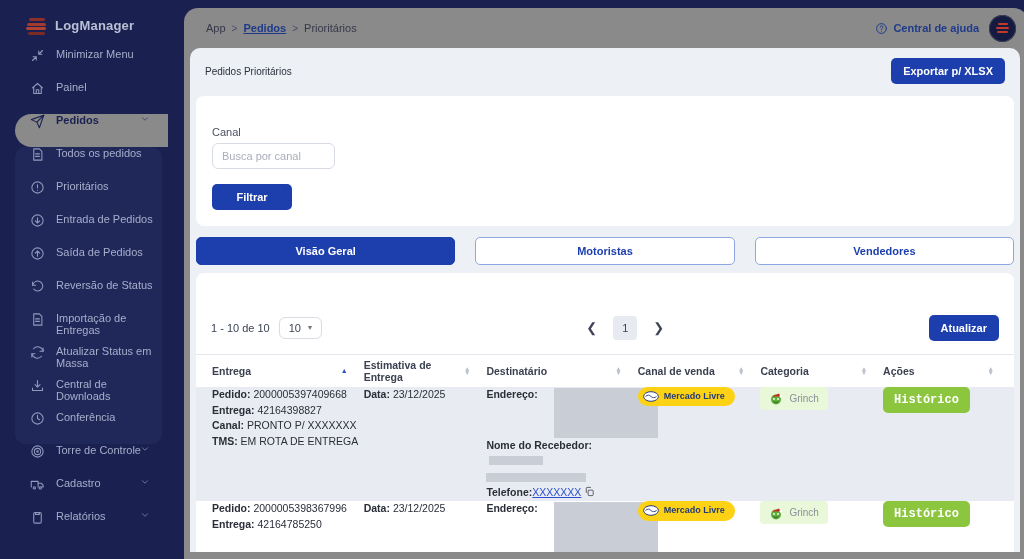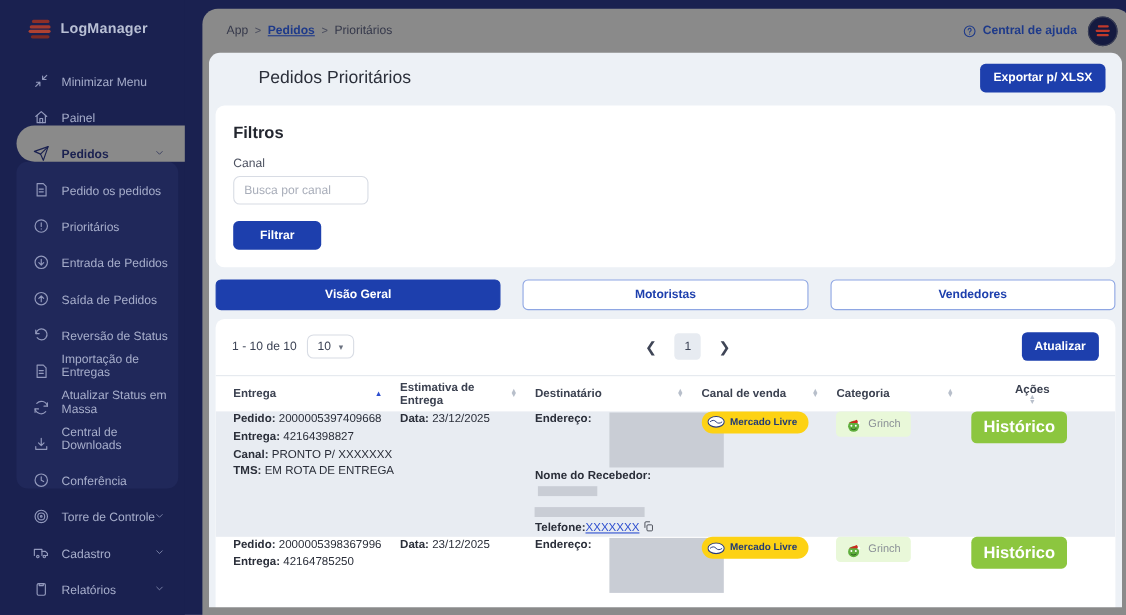--- a/index.html
+++ b/index.html
@@ -10,21 +10,21 @@
   .sidebar { position:absolute; left:0; top:0; width:168px; height:559px; background:#1a2150; }
   .logo-row { display:flex; gap:9px; padding:18px 0 14px 26px; }
   .logo-mark { width:20px; height:16px; position:relative; }
   .logo-mark i { position:absolute; left:0; height:3px; border-radius:2px; background:#a03a30; display:block; }
   .logo-mark i:nth-child(1){ top:0; width:16px; left:3px; background:#8d2f28;}
   .logo-mark i:nth-child(2){ top:4.5px; width:19px; left:1px; background:#a23a2f;}
   .logo-mark i:nth-child(3){ top:9px; width:20px; background:#b04232;}
   .logo-mark i:nth-child(4){ top:13.5px; width:17px; left:2px; background:#7d2a24;}
   .logo-text { color:#b9c0d5; font-size:13px; font-weight:bold; letter-spacing:.2px; }
 
-  .nav-item { height:33px; display:flex; align-items:flex-end; gap:11px; padding-left:30px; color:#a7aecb; font-size:11px; cursor:pointer; position:relative; }
+  .nav-item { height:33px; display:flex; align-items:flex-start; gap:11px; padding-left:30px; color:#a7aecb; font-size:11px; cursor:pointer; position:relative; }
   .nav-item svg { width:15px; height:15px; stroke:#9299bc; fill:none; stroke-width:1.7; stroke-linecap:round; stroke-linejoin:round; flex:none; }
   .nav-item .chev { position:absolute; right:18px; }
   .nav-item .chev svg { width:10px; height:10px; }
 
   .nav-active { margin-left:15px; padding-left:15px; width:153px; background:#8a8a8a; border-radius:17px 0 0 17px; color:#1a2150; font-weight:bold; }
   .nav-active svg { stroke:#1a2150; }
   .nav-active .chev svg { stroke:#2b3158; }
 
   .submenu { margin-left:15px; width:147px; background:#20285a; border-radius:10px; }
   .submenu .nav-item { padding-left:15px; }
@@ -43,65 +43,65 @@
   .avatar .mark { width:13px; height:10px; position:relative; }
   .avatar .mark i { position:absolute; left:0; height:2px; border-radius:1px; background:#c0392b; display:block; }
   .avatar .mark i:nth-child(1){ top:0; width:10px; left:2px;}
   .avatar .mark i:nth-child(2){ top:4px; width:13px;}
   .avatar .mark i:nth-child(3){ top:8px; width:11px; left:1px;}
 
   
   .panel { position:absolute; left:6px; right:8px; top:40px; bottom:7px; background:#edf1f6; border-radius:10px 10px 0 0; overflow:hidden; display:flex; flex-direction:column; }
 
   .page-head { flex:none; height:46px; display:flex; align-items:center; justify-content:space-between; padding:0 15px; }
-  .page-title { font-size:16px; color:#2b2f3a;margin-left:30px; }
+  .page-title { font-size:10px; color:#2b2f3a; }
   .btn-primary { background:#1d3fad; color:#fff; font-weight:bold; font-size:11px; border:none; border-radius:5px; padding:7px 12px; cursor:pointer; font-family:inherit; }
 
   .filters-card { flex:none; margin:2px 6px 0; background:#fff; border-radius:8px; padding:16px 16px 16px; }
   .filters-title { font-size:15px; font-weight:bold; color:#23262f; }
   .field-label { font-size:11px; color:#4c5160; margin:14px 0 5px; }
   .text-input { width:123px; height:26px; border:1px solid #d8dce4; border-radius:6px; font-size:11px; padding:0 9px; color:#333; font-family:inherit; background:#fff; }
   .text-input::placeholder { color:#a9aeba; }
   .filters-card .btn-primary { margin-top:15px; width:80px; padding:7px 0; }
 
   .tabs { flex:none; display:flex; gap:20px; margin:11px 6px 8px; }
   .tab { flex:1; height:28px; display:flex; align-items:center; justify-content:center; font-size:11px; font-weight:bold; border-radius:5px; cursor:pointer; background:#fff; border:1px solid #8ea6e3; color:#1d3fad; }
   .tab.active { background:#1d3fad; border-color:#1d3fad; color:#fff; }
 
-  .table-card { flex:1; margin:0 6px; background:#fff; border-radius:8px 8px 0 0; overflow:hidden; display:flex; flex-direction:column; }
+  .table-card { flex:1; margin:0 6px; background:#fff; border-radius:8px 8px 0 0; overflow:hidden; display:flex; flex-direction:column;justify-content:flex-end; }
   .pag-row { flex:none; display:flex; align-items:center; padding:12px 15px 13px; }
   .pag-left { display:flex; align-items:center; gap:9px; font-size:11px; color:#3c4355; }
   .page-size { display:flex; align-items:center; gap:7px; border:1px solid #d8dce4; border-radius:6px; padding:4px 9px; cursor:pointer; color:#3c4355; }
   .page-size .dd { font-size:8px; color:#6b7280; }
   .pag-center { flex:1; display:flex; align-items:center; justify-content:center; gap:16px; font-size:12px; color:#3c4355; }
   .pag-arrow { cursor:pointer; font-size:13px; color:#3f4556; }
   .page-box { width:24px; height:24px; background:#e7ebf1; border-radius:4px; display:flex; align-items:center; justify-content:center; font-size:11px; cursor:pointer; }
 
   .t-divider { height:1px; background:#e4e8ee; flex:none; }
   .t-head { flex:none; display:flex; align-items:center; height:32px; font-size:10.5px; font-weight:bold; color:#3b4150; }
   .th { display:flex; align-items:center; justify-content:space-between; padding-right:16px; }
   .sorter { display:flex; flex-direction:column; line-height:.55; font-size:6.5px; color:#b8bfcb; }
   .sort-up-active { font-size:7px; color:#2d4ecf; }
-  .c1{width:20.5%; padding-left:16px;} .c2{width:15%;} .c3{width:18.5%;} .c4{width:15%;} .c5{width:15%;} .c6{width:15.5%;flex-direction:column;}
+  .c1{width:20.5%; padding-left:16px;} .c2{width:15%;} .c3{width:18.5%;} .c4{width:15%;} .c5{width:15%;} .c6{width:15.5%;}
 
   .t-row { display:flex; font-size:10.5px; color:#2a2e39; line-height:1.5; padding:0 0; }
   .t-row.striped { background:#e8ecf2; }
   .cell b { font-weight:bold; }
   .redact { background:#c9cdd5; display:inline-block; }
   .addr-wrap { display:flex; gap:16px; }
   .addr-block { width:104px; height:50px; flex:none; margin-top:1px; }
   .mini-block { width:54px; height:9px; margin-left:3px; }
   .line-block { width:100px; height:9px; display:block; margin:4px 0 3px; }
   .phone-link { color:#2d4ecf; text-decoration:underline; cursor:pointer; }
   .copy-ic { margin-left:3px; cursor:pointer; }
   .copy-ic svg { width:11px; height:11px; stroke:#2a2e39; fill:none; stroke-width:1.6; vertical-align:-1px; }
 
   .ml-badge { display:inline-flex; align-items:center; gap:5px; background:#fdd214; border-radius:10px; padding:3px 10px 3px 5px; font-size:9px; font-weight:bold; color:#223a75; cursor:pointer; }
   .grinch-chip { display:inline-flex; align-items:center; gap:6px; background:#e9f8d9; border-radius:4px; padding:4px 9px; font-size:10px; color:#8b9097; }
-  .btn-hist { background:#8cc63f; color:#fff; font-weight:bold; font-size:15px; border:none; border-radius:5px; padding:6px 11px; cursor:pointer; font-family:Liberation Sans, sans-serif; }
+  .btn-hist { background:#8cc63f; color:#fff; font-weight:bold; font-size:12px; border:none; border-radius:5px; padding:6px 11px; cursor:pointer; font-family:Liberation Mono, monospace; }
 </style>
 </head>
 <body>
 
 <div class="sidebar">
   <div class="logo-row">
     <span class="logo-mark">
         <i></i>
         <i></i>
         <i></i>
@@ -137,21 +137,21 @@
           <path d="M6 9l6 6 6-6"></path>
         </svg></span>
   </div>
 
   <div class="submenu">
     <div class="nav-item">
       <svg viewBox="0 0 24 24">
           <path d="M6 3h9l4 4v14H6z"></path>
           <path d="M9 11h6M9 15h6"></path>
         </svg>
-      <span>Pedido os pedidos</span>
+      <span>Todos os pedidos</span>
     </div>
     <div class="nav-item">
       <svg viewBox="0 0 24 24">
           <circle cx="12" cy="12" r="9"></circle>
           <path d="M12 7.5v5"></path>
           <path d="M12 16.2v.2"></path>
         </svg>
       <span>Prioritários</span>
     </div>
     <div class="nav-item">
@@ -272,21 +272,20 @@
   </div>
 
   <div class="panel">
 
     <div class="page-head">
       <span class="page-title">Pedidos Prioritários</span>
       <button class="btn-primary">Exportar p/ XLSX</button>
     </div>
 
     <div class="filters-card">
-      <div class="filters-title">Filtros</div>
       <div class="field-label">Canal</div>
       <input class="text-input" type="text" placeholder="Busca por canal" style="">
       <div><button class="btn-primary">Filtrar</button></div>
     </div>
 
     <div class="tabs">
       <div class="tab active">Visão Geral</div>
       <div class="tab">Motoristas</div>
       <div class="tab">Vendedores</div>
     </div>

